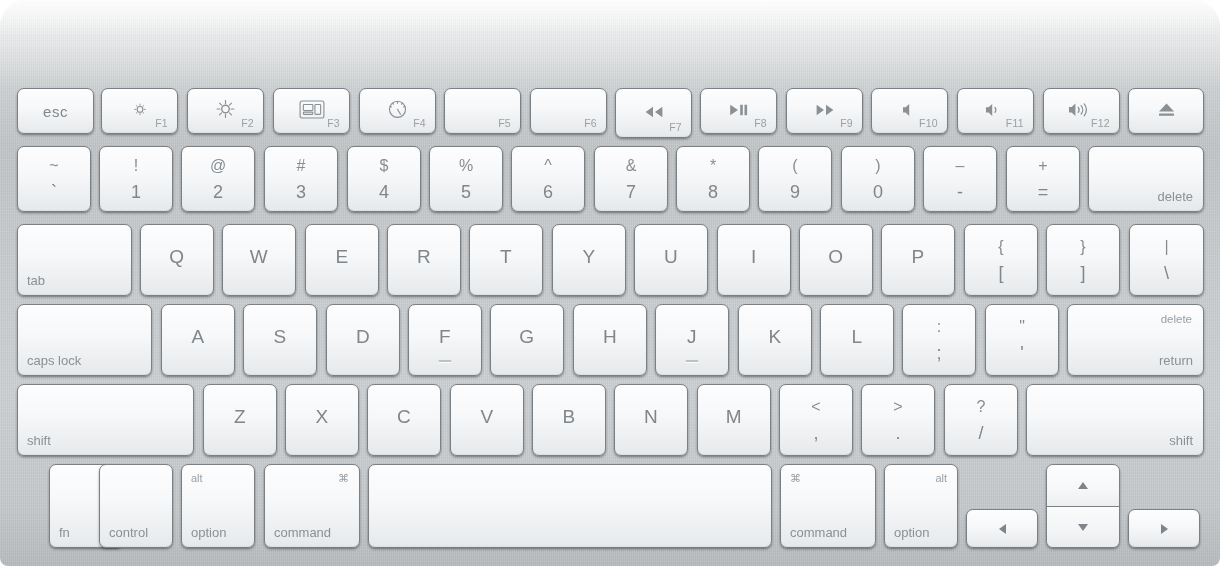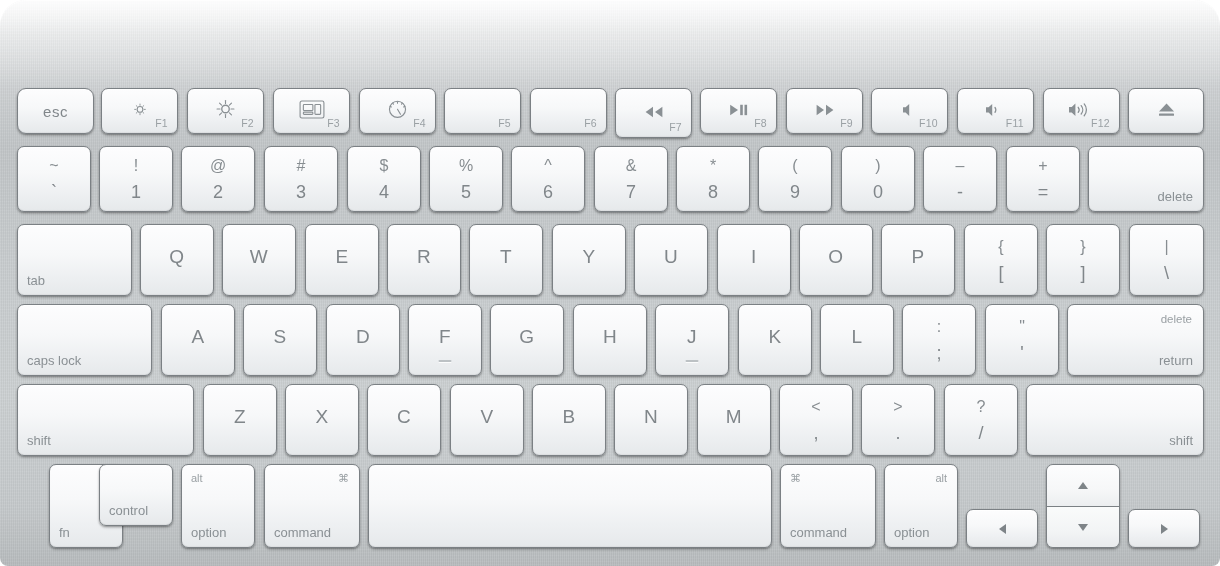--- a/index.html
+++ b/index.html
@@ -96,21 +96,21 @@
 
   svg{display:block;}
   .ico{stroke:#8a9094;fill:none;stroke-width:1.3;stroke-linecap:round;stroke-linejoin:round;}
   .ico-f{fill:#8a9094;stroke:none;}
 </style>
 </head>
 <body>
 
 <div id="keyboard">
   <div id="keys">
-      <div class="key" style="left: 17px; top: 88px; width: 77px; height: 46px; border-radius: 9px;">
+      <div class="key" style="left: 17px; top: 88px; width: 77px; height: 46px;">
         <div class="c-center" style="font-size: 15px;">esc</div>
       </div>
       <div class="key" style="left: 101px; top: 88px; width: 77px; height: 46px;">
         <div class="fglyph">
           <span style="display: inline-flex;">
             <svg width="20" height="20" viewBox="0 0 24 24">
               <g class="ico">
                 <circle cx="12" cy="12" r="3.4"></circle>
                 <line x1="16.90" y1="12.00" x2="18.40" y2="12.00" stroke-width="1.1"></line>
                 <line x1="15.46" y1="15.46" x2="16.53" y2="16.53" stroke-width="1.1"></line>
@@ -492,21 +492,21 @@
           <span class="top">?</span>
           <span class="bot">/</span>
         </div>
       </div>
       <div class="key" style="left: 1026px; top: 384px; width: 178px; height: 72px;">
         <span class="lbl br">shift</span>
       </div>
       <div class="key" style="left: 17px; top: 464px; width: 74px; height: 84px; margin-left: 32px;">
         <span class="lbl bl">fn</span>
       </div>
-      <div class="key" style="left: 99px; top: 464px; width: 74px; height: 62px;">
+      <div class="key" style="left: 99px; top: 464px; width: 74px; height: 84px;">
         <span class="lbl bl">control</span>
       </div>
       <div class="key" style="left: 181px; top: 464px; width: 74px; height: 84px;">
         <span class="lbl bl">option</span>
         <span class="lbl tl">alt</span>
       </div>
       <div class="key" style="left: 264px; top: 464px; width: 96px; height: 84px;">
         <span class="lbl bl">command</span>
         <span class="lbl tr">⌘</span>
       </div>

